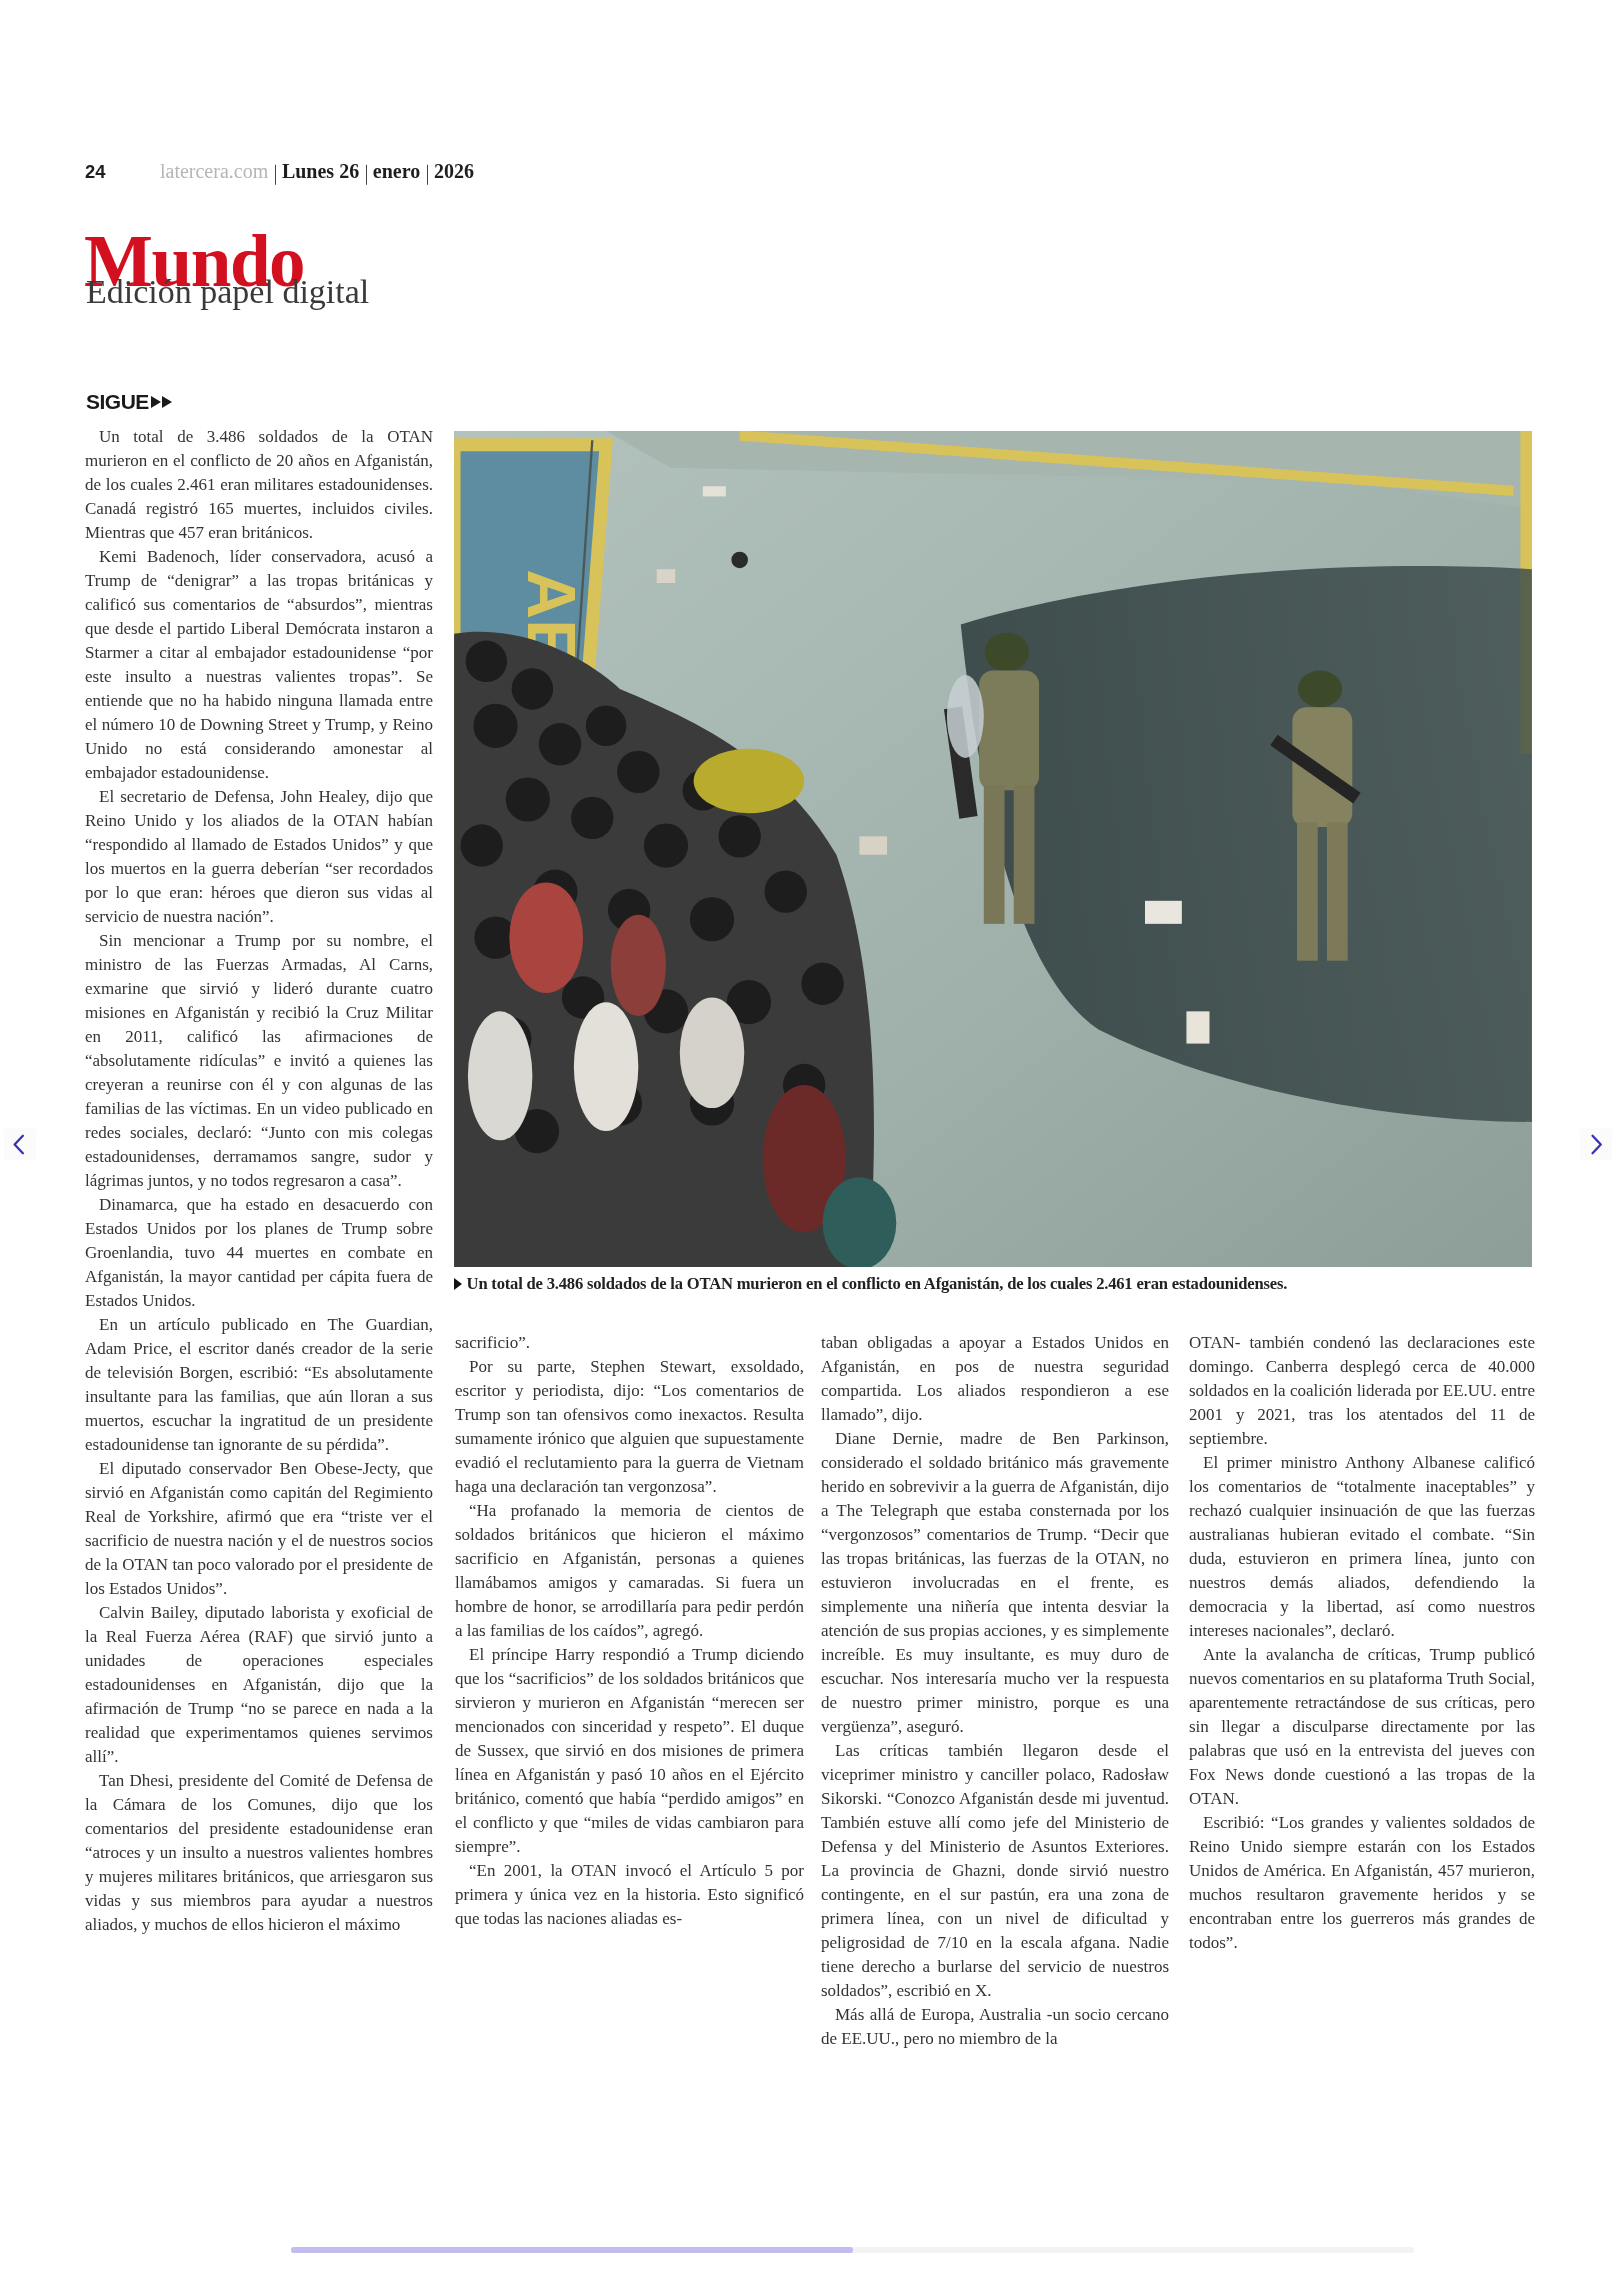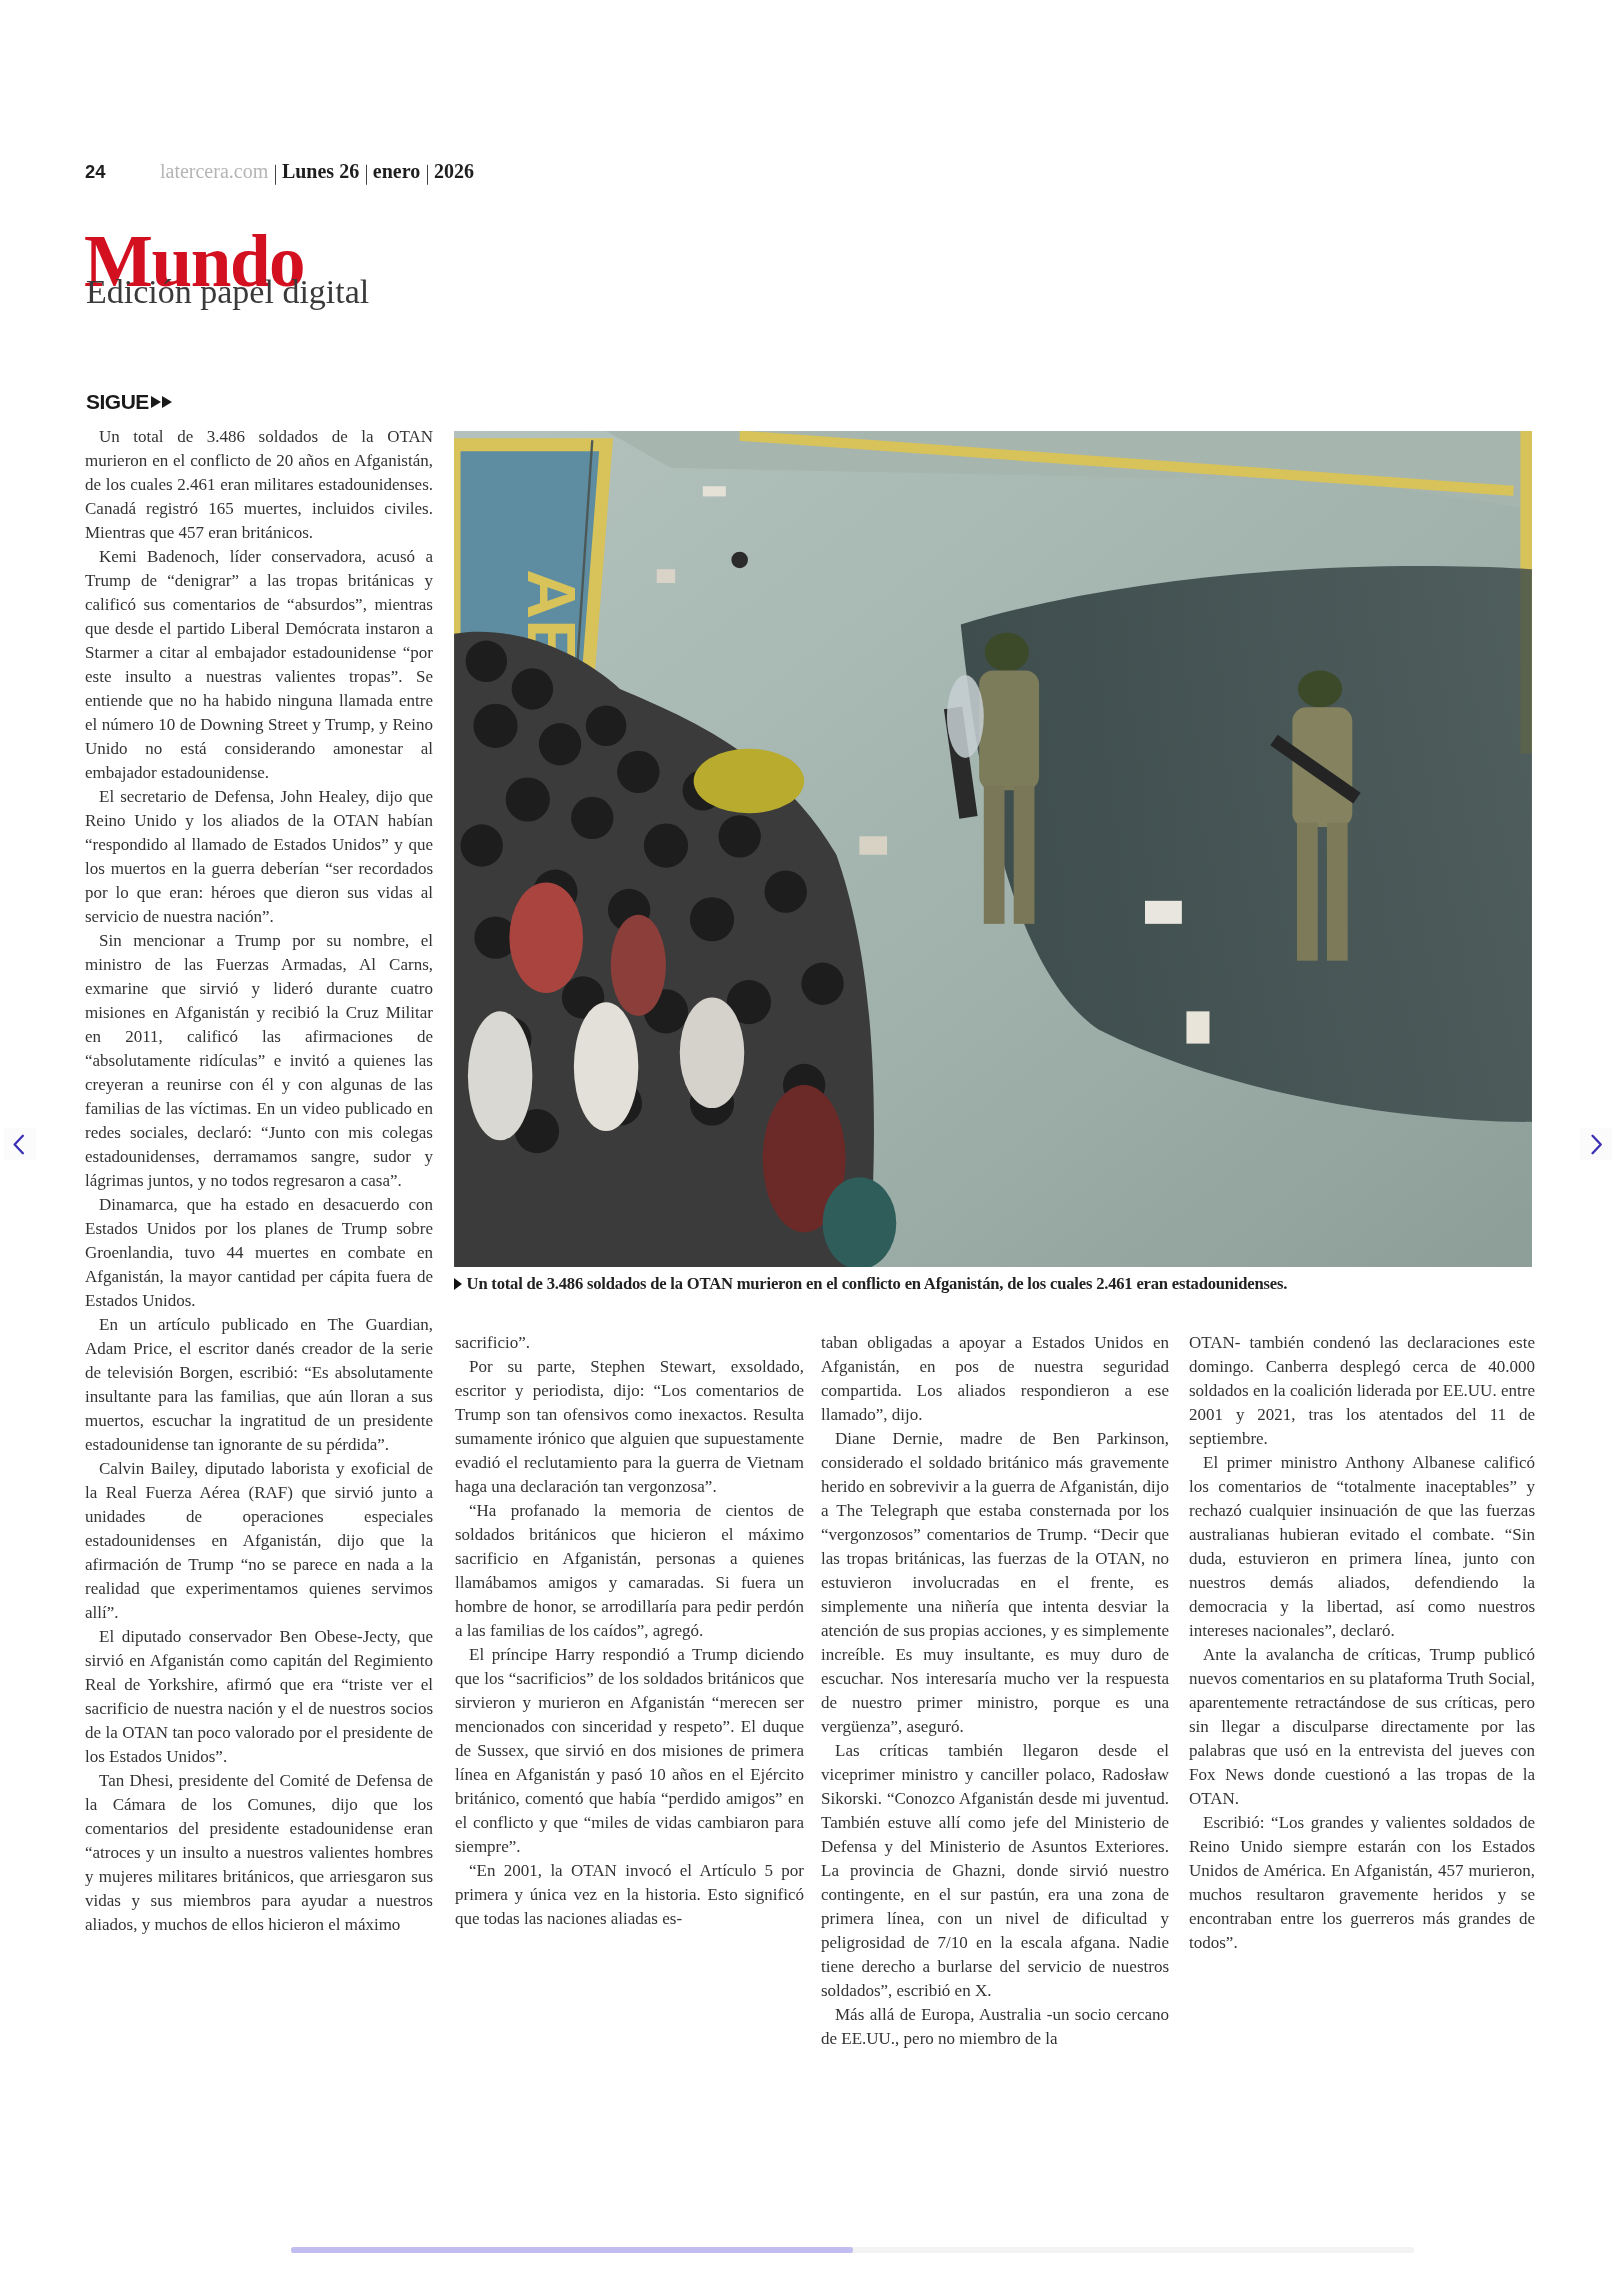--- a/index.html
+++ b/index.html
@@ -57,22 +57,22 @@
   <span class="tri"></span>
 </div>
 
 <div class="col col1">
   <p>Un total de 3.486 soldados de la OTAN murieron en el conflicto de 20 años en Afganistán, de los cuales 2.461 eran militares estadounidenses. Canadá registró 165 muertes, incluidos civiles. Mientras que 457 eran británicos.</p>
   <p>Kemi Badenoch, líder conservadora, acusó a Trump de “denigrar” a las tropas británicas y calificó sus comentarios de “absurdos”, mientras que desde el partido Liberal Demócrata instaron a Starmer a citar al embajador estadounidense “por este insulto a nuestras valientes tropas”. Se entiende que no ha habido ninguna llamada entre el número 10 de Downing Street y Trump, y Reino Unido no está considerando amonestar al embajador estadounidense.</p>
   <p>El secretario de Defensa, John Healey, dijo que Reino Unido y los aliados de la OTAN habían “respondido al llamado de Estados Unidos” y que los muertos en la guerra deberían “ser recordados por lo que eran: héroes que dieron sus vidas al servicio de nuestra nación”.</p>
   <p>Sin mencionar a Trump por su nombre, el ministro de las Fuerzas Armadas, Al Carns, exmarine que sirvió y lideró durante cuatro misiones en Afganistán y recibió la Cruz Militar en 2011, calificó las afirmaciones de “absolutamente ridículas” e invitó a quienes las creyeran a reunirse con él y con algunas de las familias de las víctimas. En un video publicado en redes sociales, declaró: “Junto con mis colegas estadounidenses, derramamos sangre, sudor y lágrimas juntos, y no todos regresaron a casa”.</p>
   <p>Dinamarca, que ha estado en desacuerdo con Estados Unidos por los planes de Trump sobre Groenlandia, tuvo 44 muertes en combate en Afganistán, la mayor cantidad per cápita fuera de Estados Unidos.</p>
   <p>En un artículo publicado en The Guardian, Adam Price, el escritor danés creador de la serie de televisión Borgen, escribió: “Es absolutamente insultante para las familias, que aún lloran a sus muertos, escuchar la ingratitud de un presidente estadounidense tan ignorante de su pérdida”.</p>
+  <p>El diputado conservador Ben Obese-Jecty, que sirvió en Afganistán como capitán del Regimiento Real de Yorkshire, afirmó que era “triste ver el sacrificio de nuestra nación y el de nuestros socios de la OTAN tan poco valorado por el presidente de los Estados Unidos”.</p>
   <p>Calvin Bailey, diputado laborista y exoficial de la Real Fuerza Aérea (RAF) que sirvió junto a unidades de operaciones especiales estadounidenses en Afganistán, dijo que la afirmación de Trump “no se parece en nada a la realidad que experimentamos quienes servimos allí”.</p>
-  <p>El diputado conservador Ben Obese-Jecty, que sirvió en Afganistán como capitán del Regimiento Real de Yorkshire, afirmó que era “triste ver el sacrificio de nuestra nación y el de nuestros socios de la OTAN tan poco valorado por el presidente de los Estados Unidos”.</p>
   <p>Tan Dhesi, presidente del Comité de Defensa de la Cámara de los Comunes, dijo que los comentarios del presidente estadounidense eran “atroces y un insulto a nuestros valientes hombres y mujeres militares británicos, que arriesgaron sus vidas y sus miembros para ayudar a nuestros aliados, y muchos de ellos hicieron el máximo</p>
 </div>
 
 <div class="abs photo">
   <svg width="1078" height="836" viewBox="0 0 2340 1815" xmlns="http://www.w3.org/2000/svg">
     <defs>
       <linearGradient id="tarmac" x1="0" y1="0" x2="1" y2="1">
         <stop offset="0" stop-color="#b3c2bd"></stop>
         <stop offset="0.6" stop-color="#9fb0aa"></stop>
         <stop offset="1" stop-color="#8d9d98"></stop>

